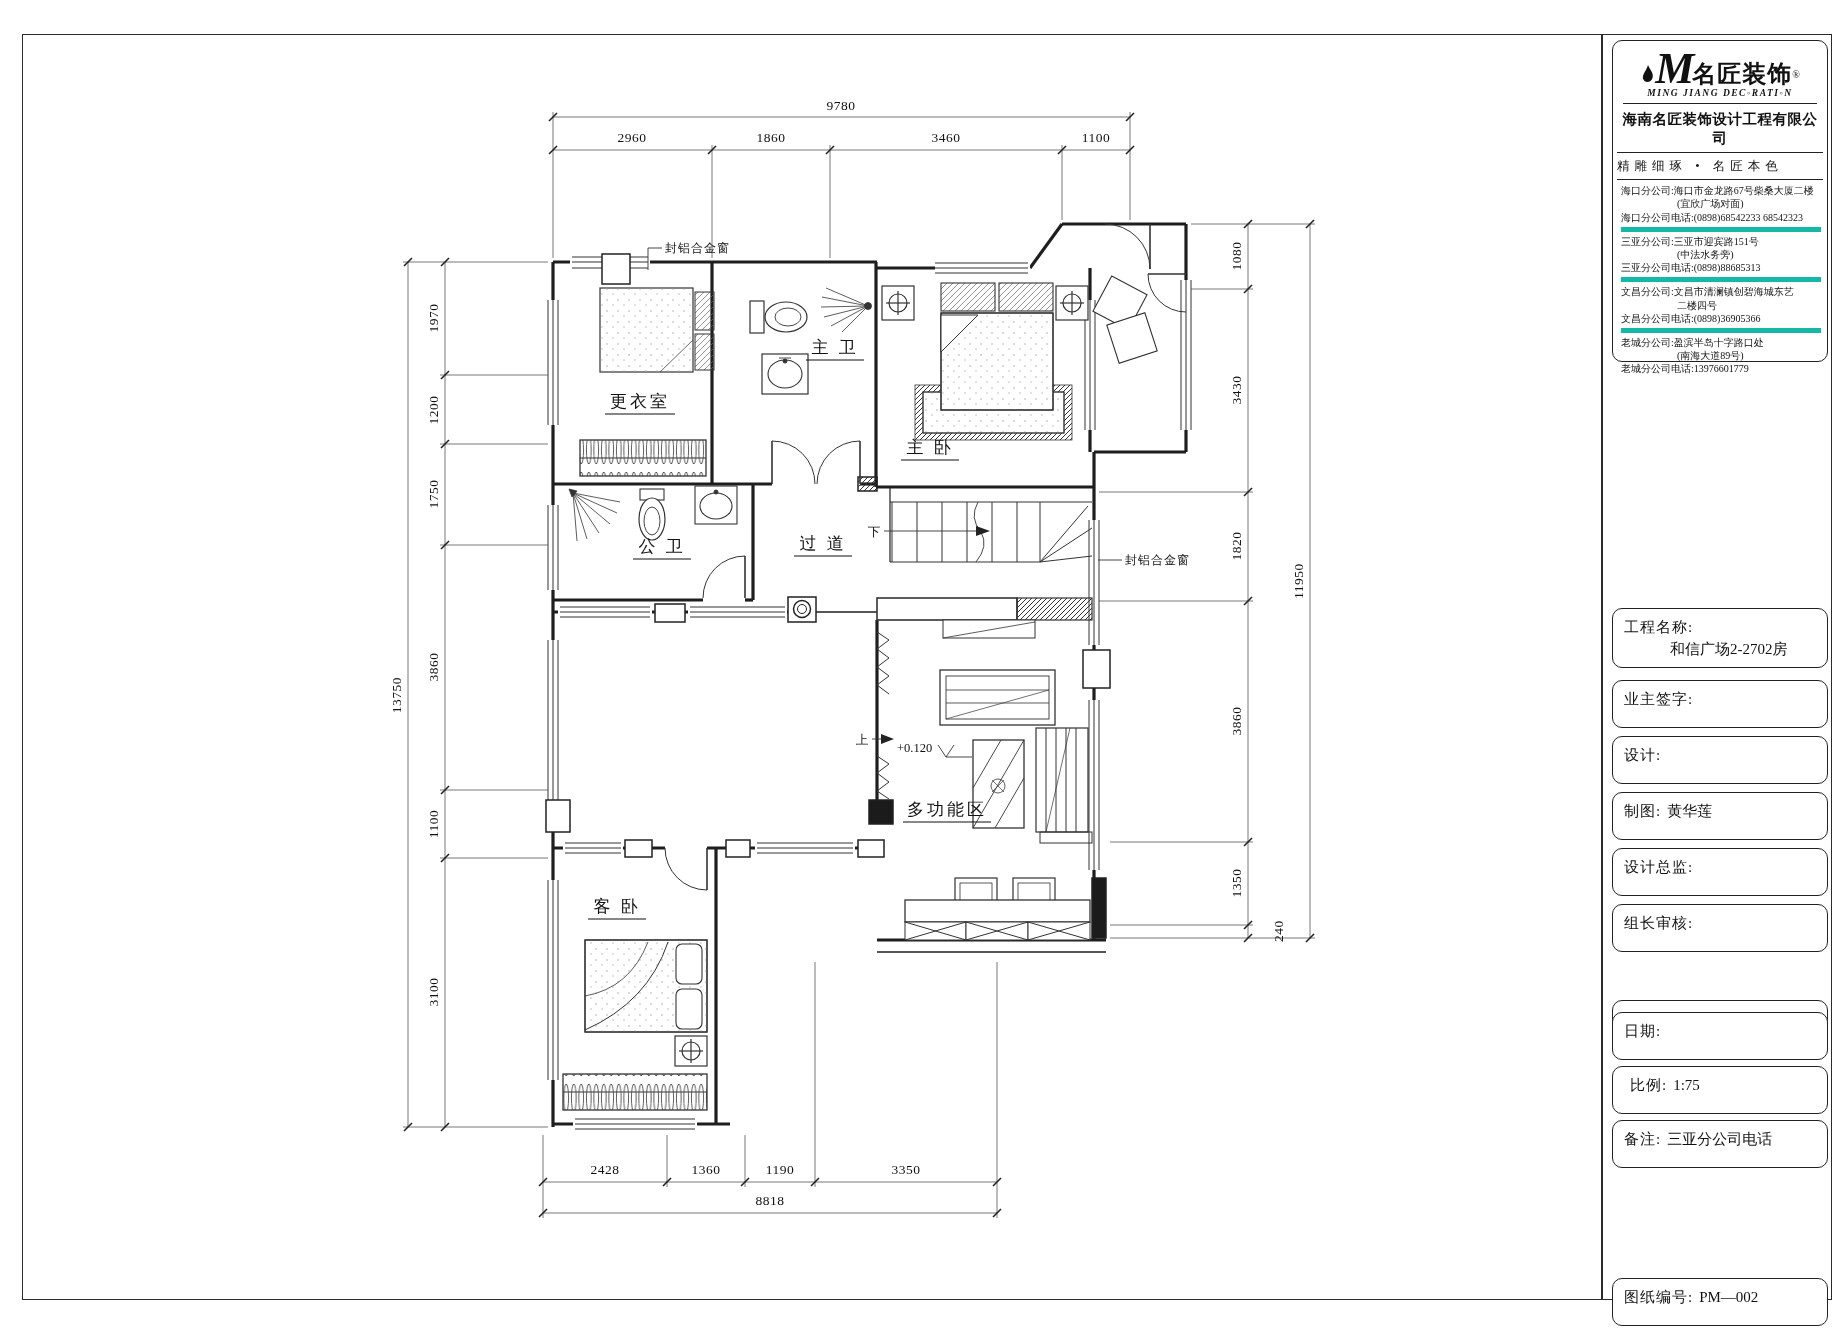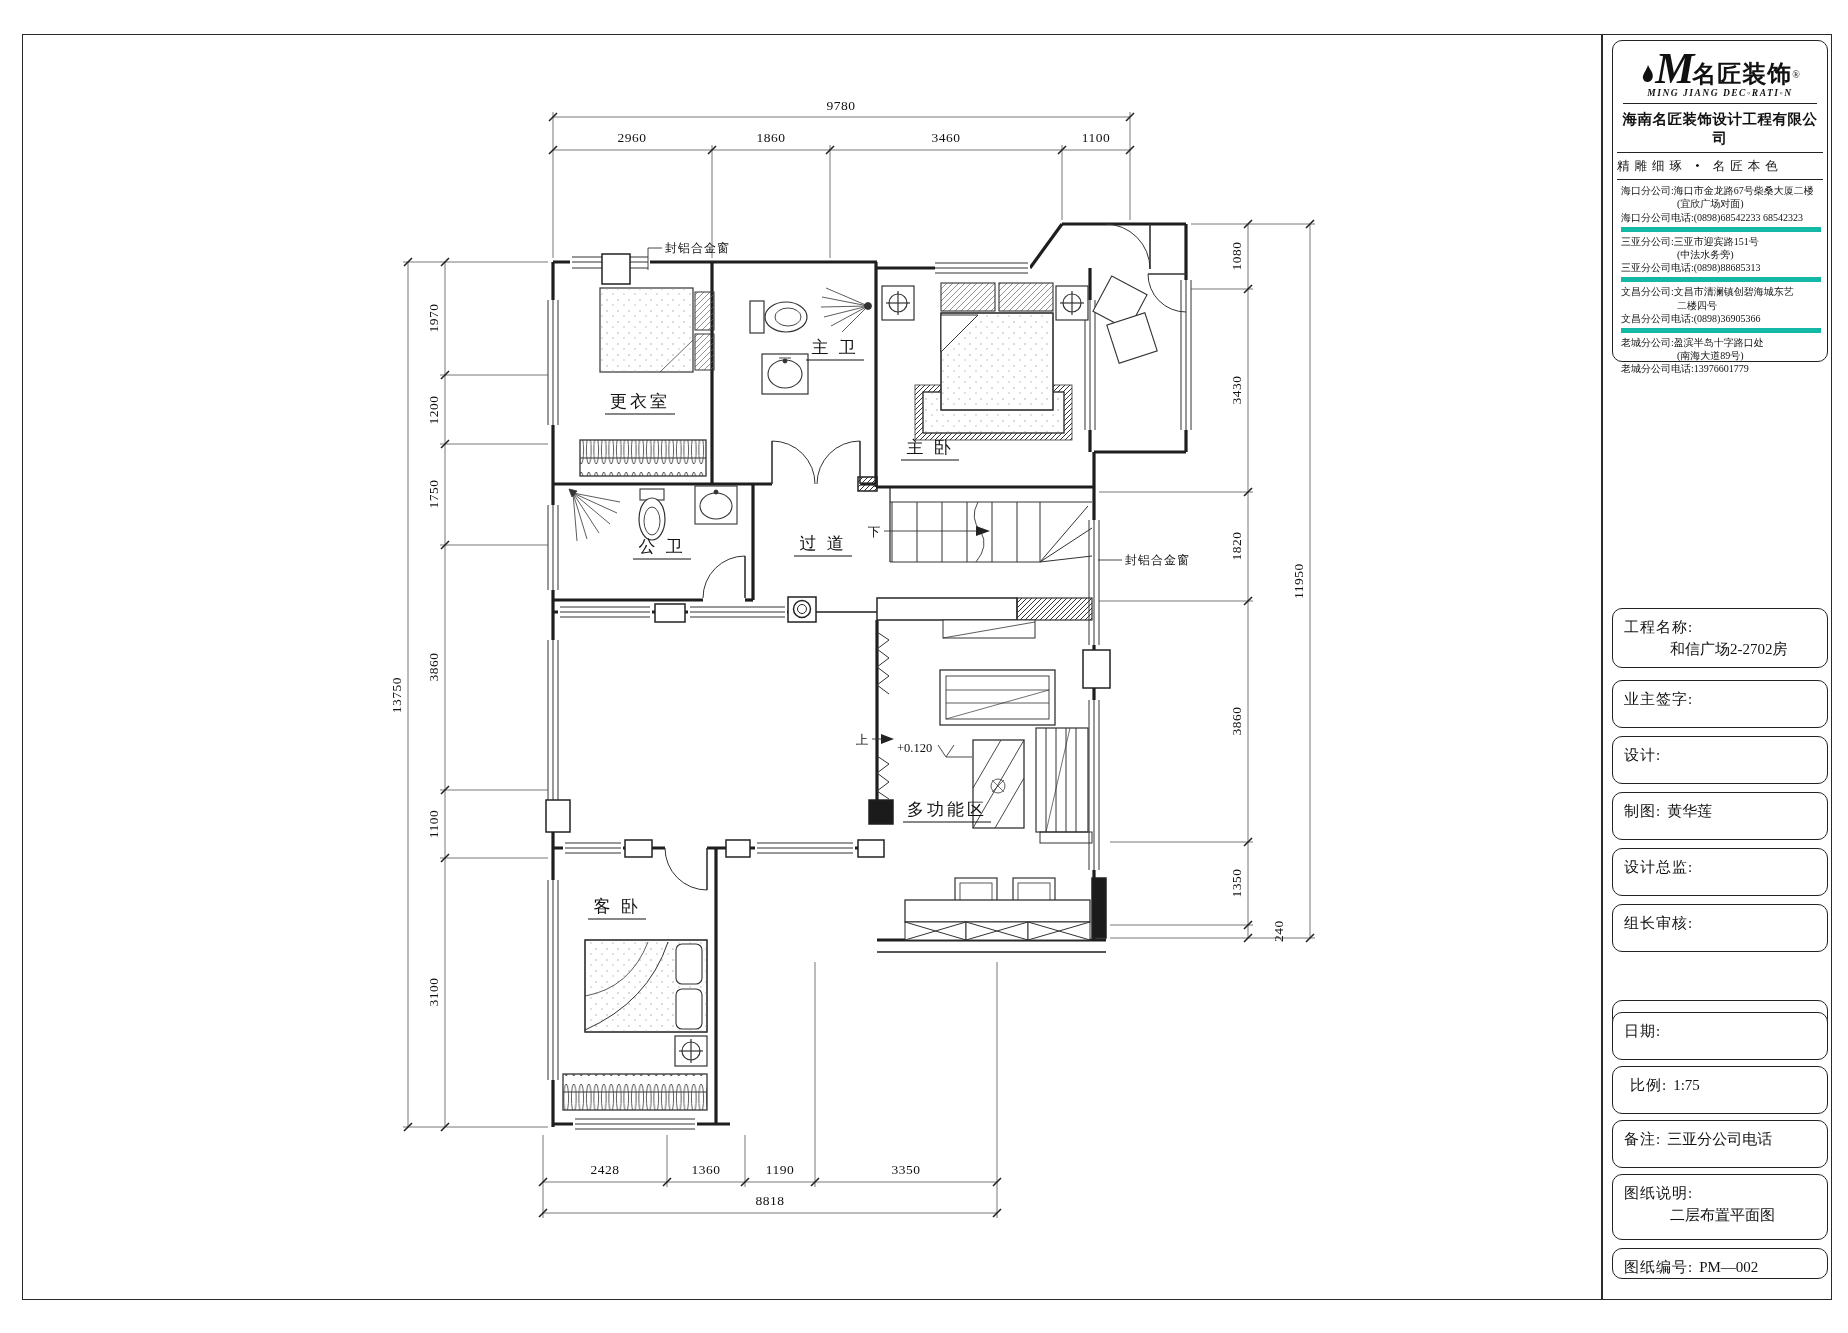--- a/index.html
+++ b/index.html
@@ -566,20 +566,17 @@
     </div>
     <div class="pbox fbox" style="top:1012px;height:48px;">
       <span class="lbl">日期:</span><span class="val"></span>
     </div>
     <div class="pbox fbox" style="top:1066px;height:48px;padding-left:17px;">
       <span class="lbl">比例:</span><span class="val">1:75</span>
     </div>
     <div class="pbox fbox" style="top:1120px;height:48px;">
       <span class="lbl">备注:</span><span class="val">三亚分公司电话</span>
     </div>
-    <div class="pbox fbox two" style="top:1174px;height:66px;">
-      <span class="lbl">图纸说明:</span><span class="val">二层布置平面图</span>
-    </div>
-    <div class="pbox fbox" style="top:1248px;height:31px;">
+    <div class="pbox fbox" style="top:1278px;height:48px;">
       <span class="lbl">图纸编号:</span><span class="val">PM—002</span>
     </div>
   </div>
 </div>
 
 </body></html>

